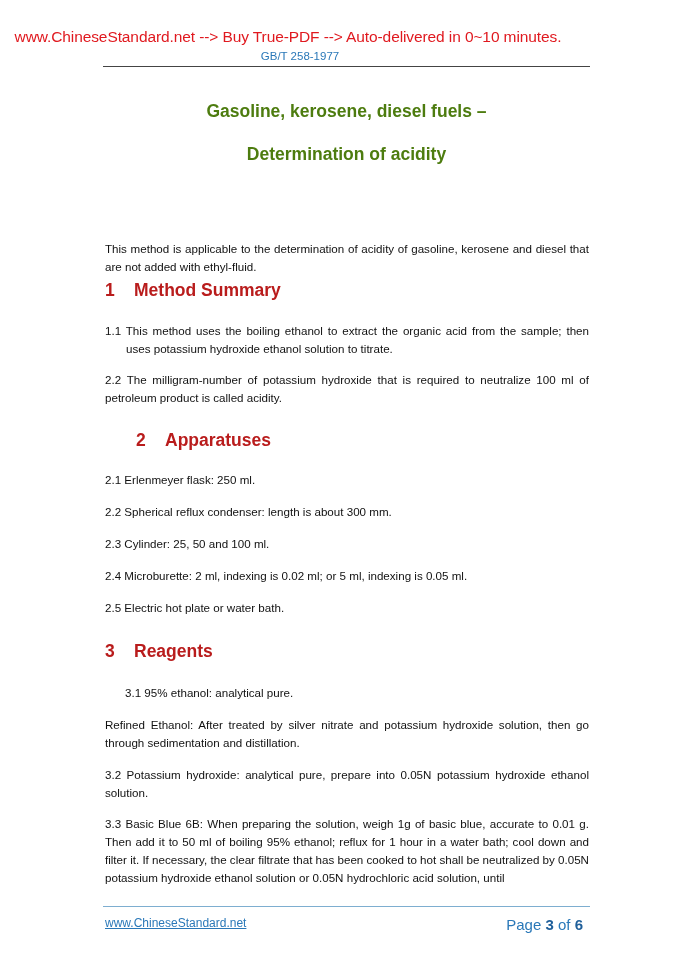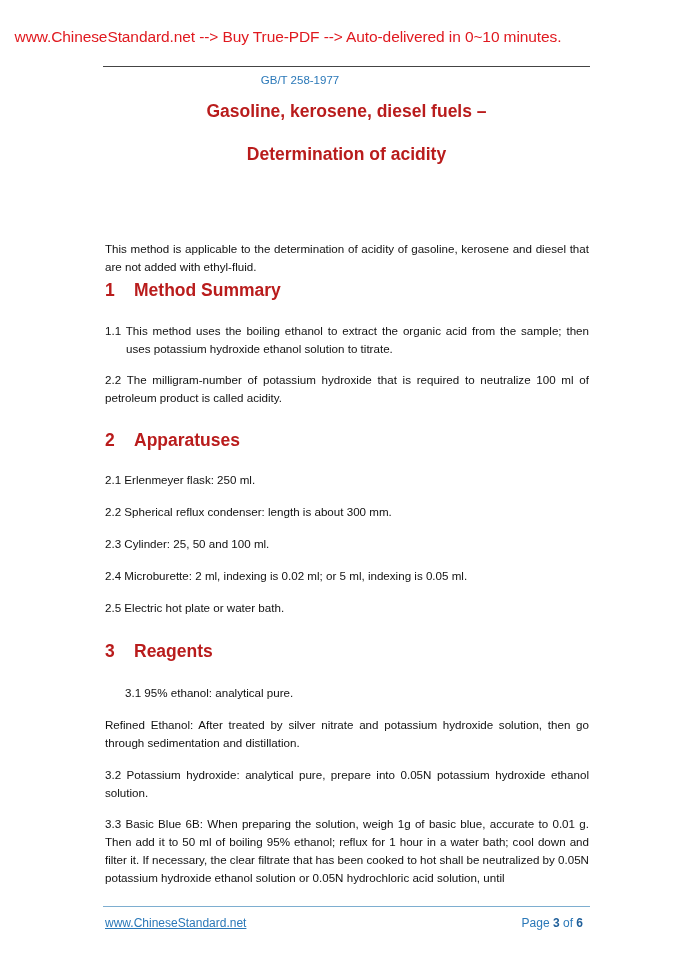--- a/index.html
+++ b/index.html
@@ -1,56 +1,56 @@
 <!DOCTYPE html>
 <html><head>
 <meta charset="utf-8">
 <style>
   html, body { margin: 0; padding: 0; background: #ffffff; }
   body { width: 693px; height: 980px; position: relative; overflow: hidden;
          font-family: "Liberation Sans", sans-serif; color: #111; }
   .top-banner { position: absolute; top: 28px; left: 0; width: 548px; text-align: center;
                 color: #e0191f; font-size: 15.5px; letter-spacing: -0.1px; margin-left: 14px; }
   .std-code { position: absolute; top: 50px; left: 0; width: 600px; text-align: center;
-              color: #2a78b8; font-size: 11.5px; margin-top: 24px; }
+              color: #2a78b8; font-size: 11.5px; }
   .header-rule { position: absolute; top: 66px; left: 103px; width: 487px; height: 0;
                  border-top: 1px solid #444; }
   .title { position: absolute; left: 0; width: 693px; text-align: center;
-           font-weight: bold; font-size: 17.5px; color: #b91c1c; }
+           font-weight: bold; font-size: 17.5px; color: #4d7c0f; }
   .p { position: absolute; left: 105px; width: 484px; font-size: 11.6px; line-height: 18px;
        text-align: justify; margin: 0; }
   .p.indent { padding-left: 21px; text-indent: -21px; box-sizing: border-box; }
   .h1 { position: absolute; left: 105px; font-size: 17.5px; font-weight: bold; color: #b91c1c; }
   .h1 .num { display: inline-block; width: 29px; }
   .footer-rule { position: absolute; top: 906px; left: 103px; width: 487px; height: 0;
                  border-top: 1px solid #7eaed0; }
   .footer-link { position: absolute; top: 916px; left: 105px; color: #2a78b8; font-size: 12px;
                  text-decoration: underline; }
-  .footer-page { position: absolute; top: 916px; right: 110px; color: #2a78b8; font-size: 12px; }
+  .footer-page { position: absolute; top: 916px; right: 110px; color: #2a78b8; font-size: 15px; }
   .footer-page b { color: #1f5f9a; }
 </style>
 </head>
 <body>
 
 <div class="top-banner">www.ChineseStandard.net --&gt; Buy True-PDF --&gt; Auto-delivered in 0~10 minutes.</div>
 <div class="std-code">GB/T 258-1977</div>
 <div class="header-rule"></div>
 
 <div class="title" style="top:101px;">Gasoline, kerosene, diesel fuels –</div>
 <div class="title" style="top:144px;">Determination of acidity</div>
 
 <p class="p" style="top:240px;">This method is applicable to the determination of acidity of gasoline, kerosene and diesel that are not added with ethyl-fluid.</p>
 
 <div class="h1" style="top:280px;">
   <span class="num">1</span><span>Method Summary</span>
 </div>
 <p class="p indent" style="top:322px;">1.1 This method uses the boiling ethanol to extract the organic acid from the sample; then uses potassium hydroxide ethanol solution to titrate.</p>
 <p class="p" style="top:371px;">2.2 The milligram-number of potassium hydroxide that is required to neutralize 100 ml of petroleum product is called acidity.</p>
 
-<div class="h1" style="top:430px;">
+<div class="h1" style="top:430px;margin-left:31px;">
   <span class="num">2</span><span>Apparatuses</span>
 </div>
 <p class="p" style="top:471px;">2.1 Erlenmeyer flask: 250 ml.</p>
 <p class="p" style="top:503px;">2.2 Spherical reflux condenser: length is about 300 mm.</p>
 <p class="p" style="top:535px;">2.3 Cylinder: 25, 50 and 100 ml.</p>
 <p class="p" style="top:567px;">2.4 Microburette: 2 ml, indexing is 0.02 ml; or 5 ml, indexing is 0.05 ml.</p>
 <p class="p" style="top:599px;">2.5 Electric hot plate or water bath.</p>
 
 <div class="h1" style="top:641px;">
   <span class="num">3</span><span>Reagents</span>

